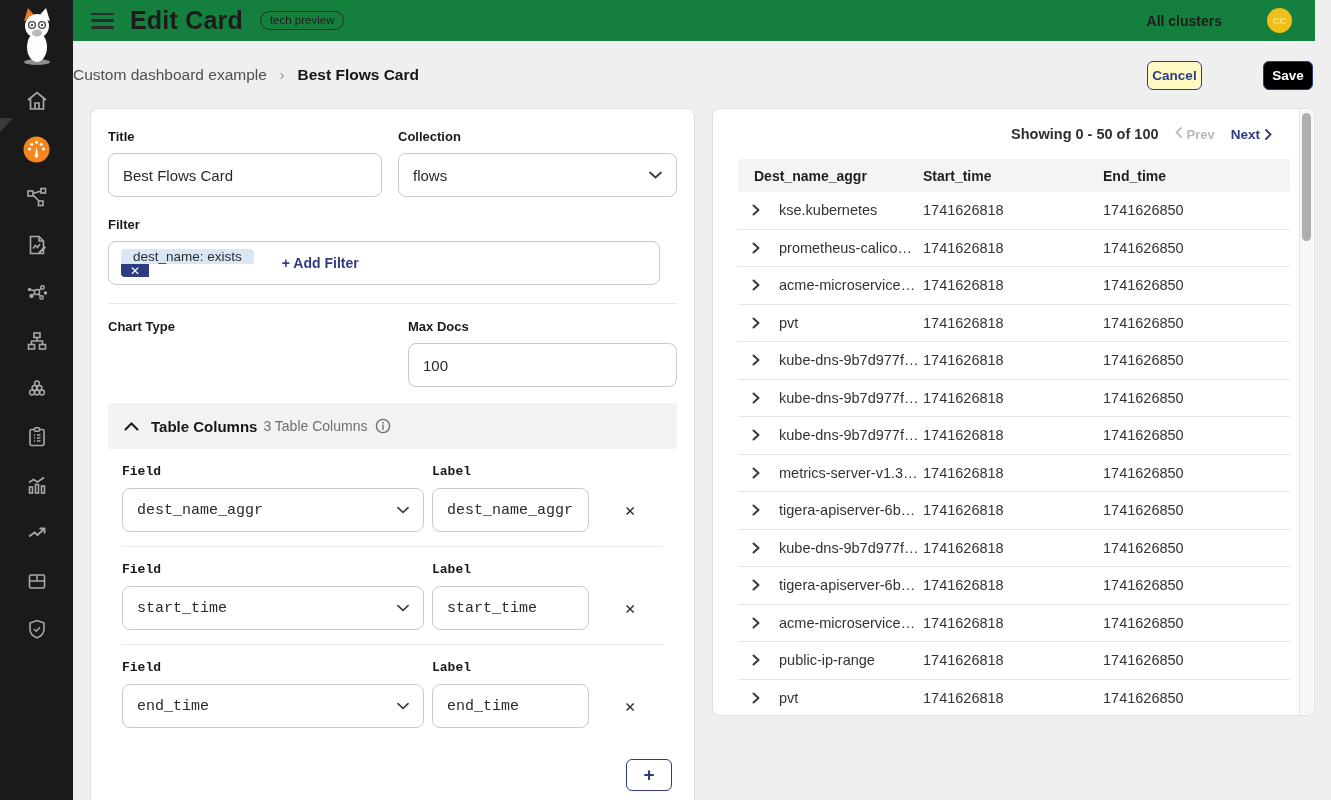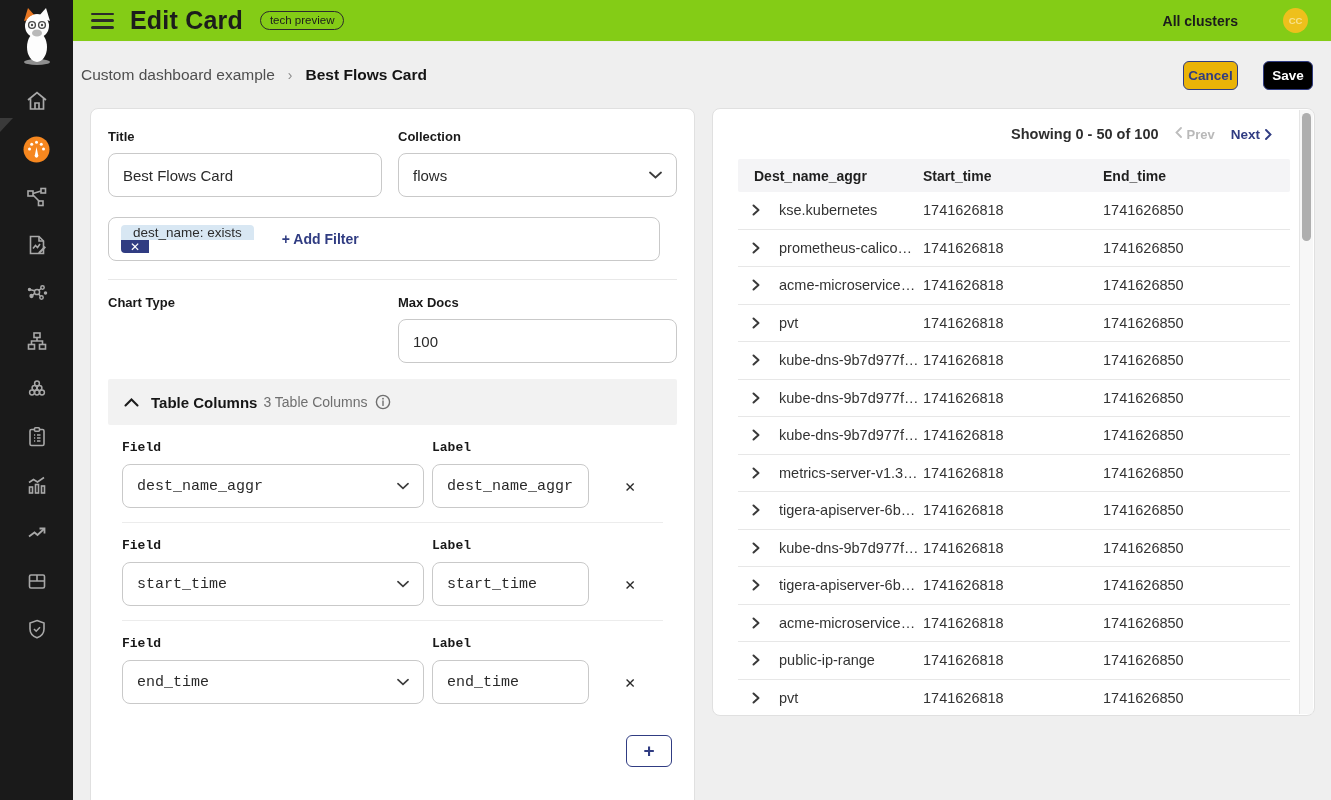--- a/index.html
+++ b/index.html
@@ -12,42 +12,42 @@
   }
   
   .sidebar { position:absolute; left:0; top:0; width:73px; height:800px; background:#1a1a1a; z-index:5; }
   .logo-wrap { width:73px; height:72px; display:flex; align-items:center; justify-content:center; }
   .notch { position:absolute; left:0; top:118px; width:0; height:0;
            border-left:13px solid #3a3a3a; border-bottom:14px solid transparent; }
   .nav { position:absolute; top:77px; left:0; width:73px; display:flex; flex-direction:column; }
   .nav-item { width:73px; height:48px; display:flex; align-items:center; justify-content:center; cursor:pointer; }
   .nav-item svg { display:block; }
   
-  .topbar { position:absolute; left:73px; top:0; right:0; height:42px; background:#84cc16;
+  .topbar { position:absolute; left:73px; top:0; right:16px; height:42px; background:#15803d;
             display:flex; align-items:center; border-bottom:1px solid #ececec; z-index:4;justify-content:center; }
   .hamburger { margin-left:18px; width:23px; height:16px; display:flex; flex-direction:column; justify-content:space-between; cursor:pointer; }
   .hamburger span { display:block; height:2.6px; background:#2b2b2b; border-radius:2px; }
   .app-title { margin-left:16px; font-size:25px; font-weight:800; color:#1c1c1c; letter-spacing:.2px; }
   .badge { margin-left:17px; border:1.3px solid #2b2b2b; border-radius:10px; padding:2px 9px 3px;
            font-size:11.5px; color:#1c1c1c; }
   .topbar-spacer { flex:1; }
   .cluster-sel { font-size:14px; font-weight:600; color:#1c1c1c; cursor:pointer; }
   .avatar { width:25px; height:25px; border-radius:50%; background:#eec01c; color:#f8e18e;
             font-size:9.5px; font-weight:700; display:flex; align-items:center; justify-content:center;
             margin-left:45px; margin-right:23px; cursor:pointer; }
   
-  .actionbar { position:absolute; left:64px; top:42px; right:0; height:66px; display:flex; align-items:center; }
+  .actionbar { position:absolute; left:56px; top:42px; right:0; height:66px; display:flex; align-items:center;gap:36px; }
   .crumbs { margin-left:17px; display:flex; align-items:center; font-size:15.5px; }
   .crumb-parent { color:#4f4f4f; cursor:pointer; }
   .crumb-sep { color:#8a8a8a; margin:0 13px; font-size:14px; }
   .crumb-current { color:#141414; font-weight:700; }
   .actionbar-spacer { flex:1; }
   .btn { height:29px; border-radius:6px; font-size:13.5px; font-weight:600; display:flex;
          align-items:center; justify-content:center; cursor:pointer; }
-  .btn-cancel { width:55px; background:#eab308; border:1.4px solid #303c82; color:#303c82; }
+  .btn-cancel { width:55px; background:#fef9c3; border:1.4px solid #303c82; color:#303c82; }
   .btn-save { width:50px; background:#000000; border:1.4px solid #303c82; color:#fff; margin-left:25px; margin-right:18px; }
   
   .left-panel { position:absolute; left:90px; top:108px; width:605px; height:700px;
                 background:#fff; border:1px solid #e0e0e0; border-radius:8px; padding:20px 17px; }
   .f-label { font-size:13px; font-weight:700; color:#191919; margin-bottom:9px; display:block; }
   .grid2 { display:grid; grid-template-columns:274px 1fr; column-gap:16px; }
   .input, .select { height:44px; border:1px solid #c9c9c9; border-radius:8px; background:#fff;
                     font-size:15px; color:#2a2a2a; display:flex; align-items:center; padding:0 14px; }
   .select { justify-content:space-between; cursor:pointer; }
   .filter-group { margin-top:20px; }
@@ -249,32 +249,33 @@
       <div class="select">
         <span>flows</span>
         <svg width="13" height="8" viewBox="0 0 13 8" fill="none" stroke="#3c3c3c" stroke-width="1.8" stroke-linecap="round">
             <path d="M1 1.5 L6.5 6.5 L12 1.5"></path>
           </svg>
       </div>
     </div>
   </div>
 
   <div class="filter-group">
+    <label class="f-label">Filter</label>
     <div class="filter-box">
       <div class="chip">
         <span class="chip-text">dest_name: exists</span>
         <span class="chip-x">✕</span>
       </div>
       <span class="add-filter">+ Add Filter</span>
     </div>
   </div>
 
   <hr class="divider">
 
-  <div class="grid2" style="grid-template-columns:276px 1fr; column-gap:14px;">
+  <div class="grid2" style="grid-template-columns:276px 1fr; column-gap:24px;">
     <div>
       <label class="f-label">Chart Type</label>
     </div>
     <div>
       <label class="f-label">Max Docs</label>
       <div class="input">100</div>
     </div>
   </div>
 
   <div class="section-head">

